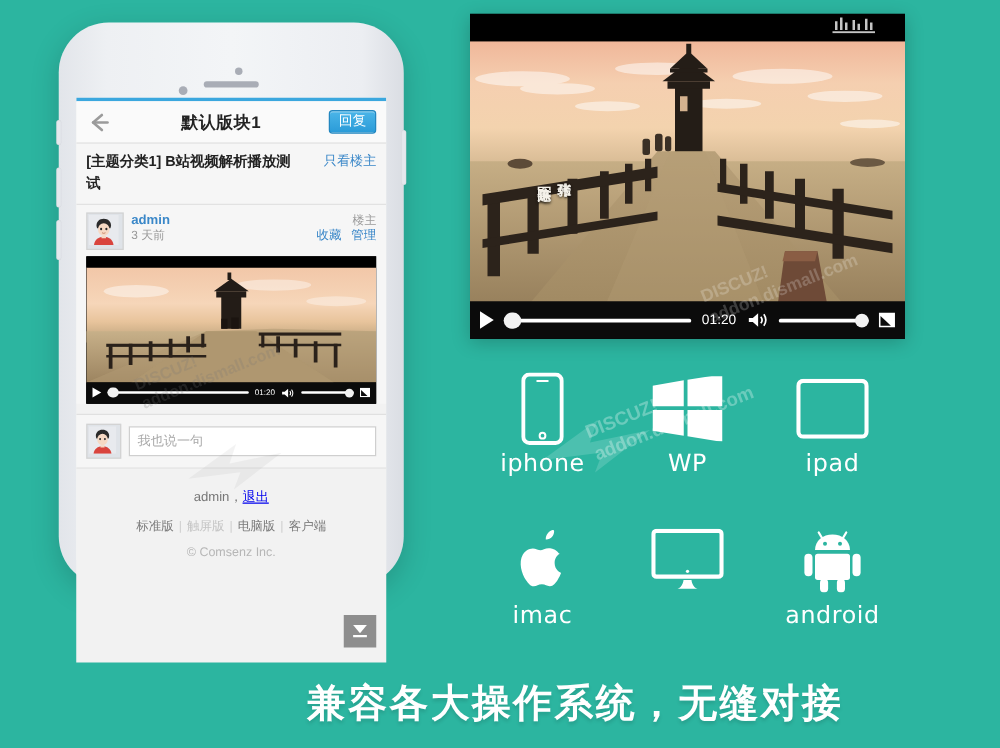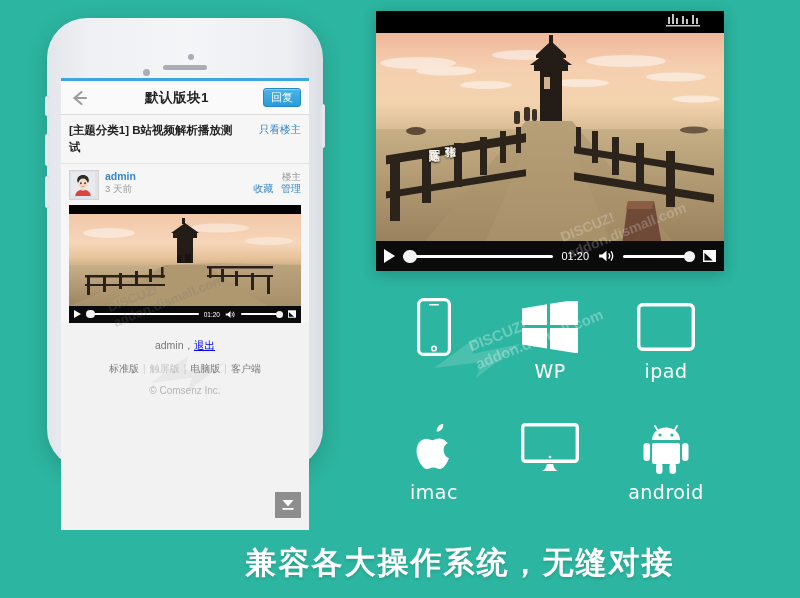--- a/index.html
+++ b/index.html
@@ -264,20 +264,34 @@
               <div class="vol-knob"></div>
             </div>
           <svg class="fs" viewBox="0 0 14 13">
             <rect x="0" y="0" width="14" height="13" fill="#fff"></rect>
             <path d="M1.5 3 L1.5 11.5 L10.5 11.5 Z" fill="#0b0b0b"></path>
           </svg>
         </div>
       </div>
     </div>
 
+    <div class="replybar">
+      <div class="avatar">
+        <svg width="22" height="22" viewBox="0 0 24 24">
+          <rect width="24" height="24" fill="#e8eaee"></rect>
+          <path d="M12 3 C8.4 3 6.2 5.3 6.2 8.3 C6.2 9.2 6.4 10 6.7 10.6 L17.3 10.6 C17.6 10 17.8 9.2 17.8 8.3 C17.8 5.3 15.6 3 12 3 Z" fill="#2b2b2b"></path>
+          <ellipse cx="12" cy="11.6" rx="4.6" ry="5" fill="#f6d9c4"></ellipse>
+          <ellipse cx="9.9" cy="11.2" rx="0.85" ry="1" fill="#2b2b2b"></ellipse>
+          <ellipse cx="14.1" cy="11.2" rx="0.85" ry="1" fill="#2b2b2b"></ellipse>
+          <path d="M4.2 24 C4.6 19.6 8 17.4 12 17.4 C16 17.4 19.4 19.6 19.8 24 Z" fill="#d9443d"></path>
+          <path d="M10.2 16.6 L13.8 16.6 L13.8 18.6 L10.2 18.6 Z" fill="#f6d9c4"></path>
+        </svg>
+      </div>
+      <div class="reply-input">我也说一句</div>
+    </div>
 
     <div class="ffooter">
       <div class="ff-user">
         <b>admin</b><span>，</span><a href="#">退出</a>
       </div>
       <div class="ff-links">
         <a href="#">标准版</a><i>|</i><a href="#" class="cur">触屏版</a><i>|</i><a href="#">电脑版</a><i>|</i><a href="#">客户端</a>
       </div>
       <div class="ff-copy">© Comsenz Inc.</div>
     </div>
@@ -417,20 +431,21 @@
 
   <div class="irow">
     <div class="icell">
       <div class="iglyph">
         <svg width="34" height="58" viewBox="0 0 34 58">
           <rect x="1.6" y="1.6" width="30.8" height="54.8" rx="5" ry="5" fill="none" stroke="#fff" stroke-width="3.2"></rect>
           <rect x="12" y="6" width="10" height="1.6" rx=".8" fill="#fff"></rect>
           <circle cx="17" cy="50.5" r="2.3" fill="none" stroke="#fff" stroke-width="1.6"></circle>
         </svg>
       </div>
+      <div class="ilabel">iphone</div>
     </div>
 
     <div class="icell">
       <div class="iglyph">
         <svg width="56" height="52" viewBox="0 0 56 52">
           <path d="M0 7.5 L25 3.2 L25 24 L0 24 Z" fill="#fff"></path>
           <path d="M28 2.7 L56 -1.5 L56 24 L28 24 Z" fill="#fff"></path>
           <path d="M0 27 L25 27 L25 47.5 L0 43.5 Z" fill="#fff"></path>
           <path d="M28 27 L56 27 L56 52.5 L28 48 Z" fill="#fff"></path>
         </svg>

